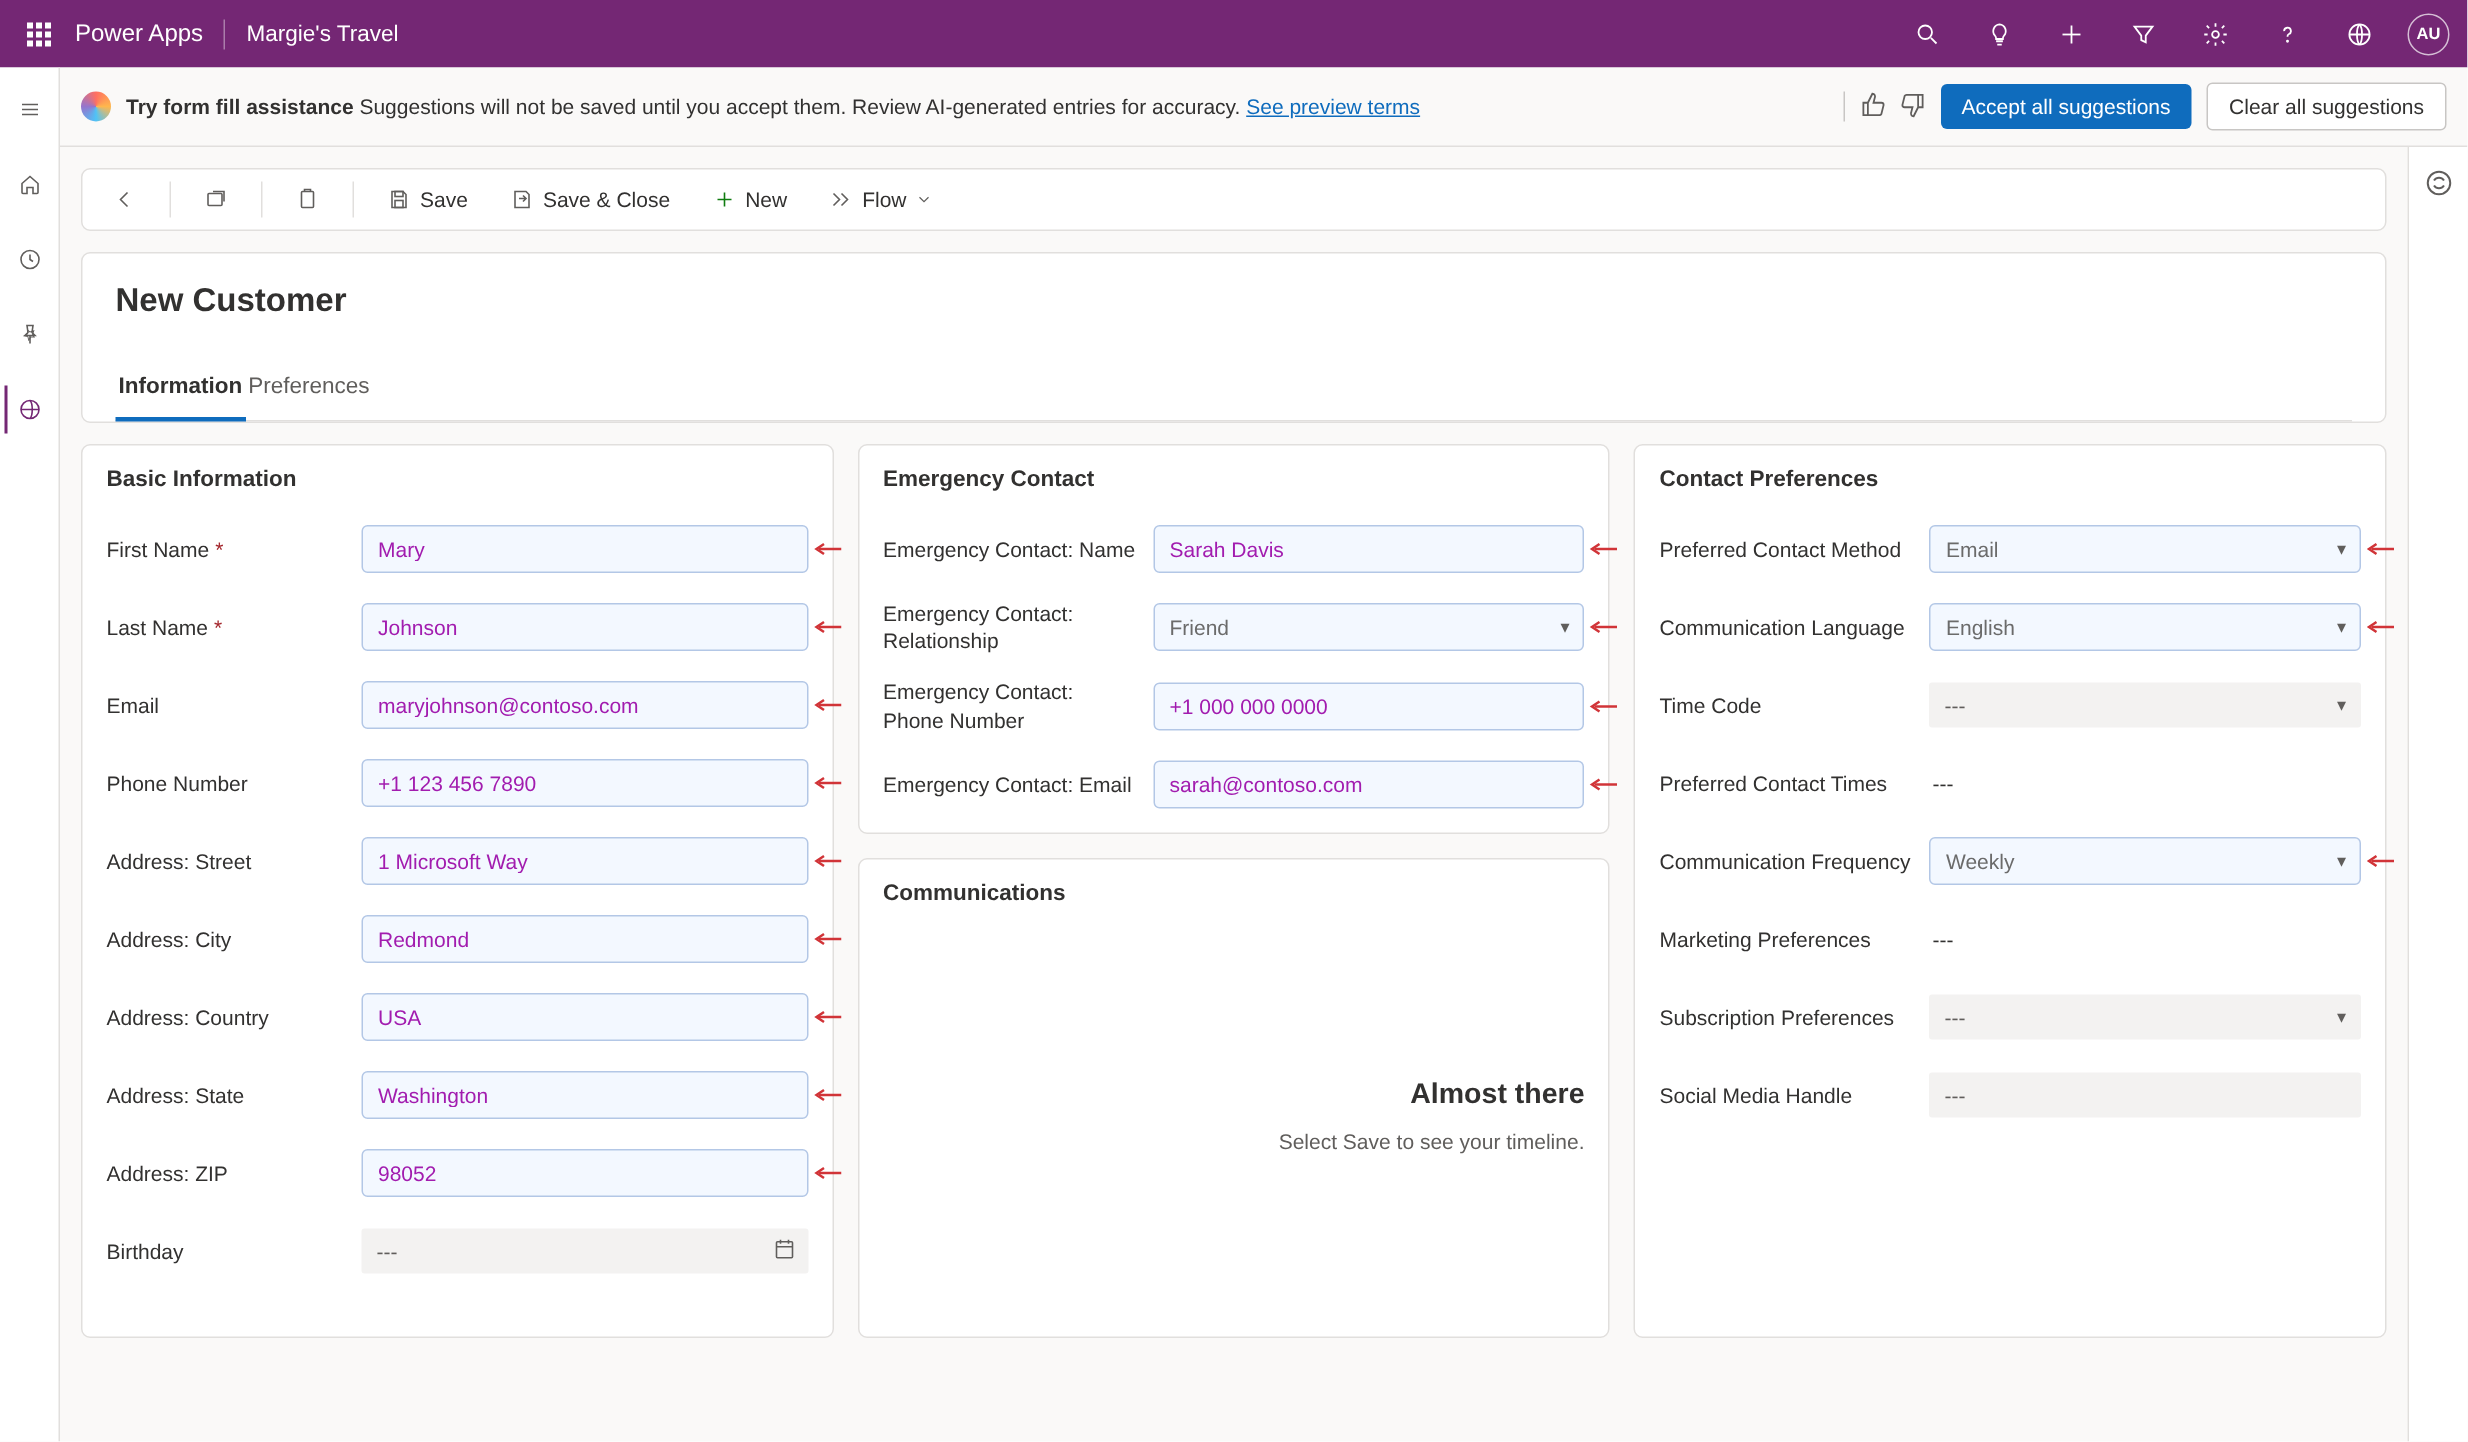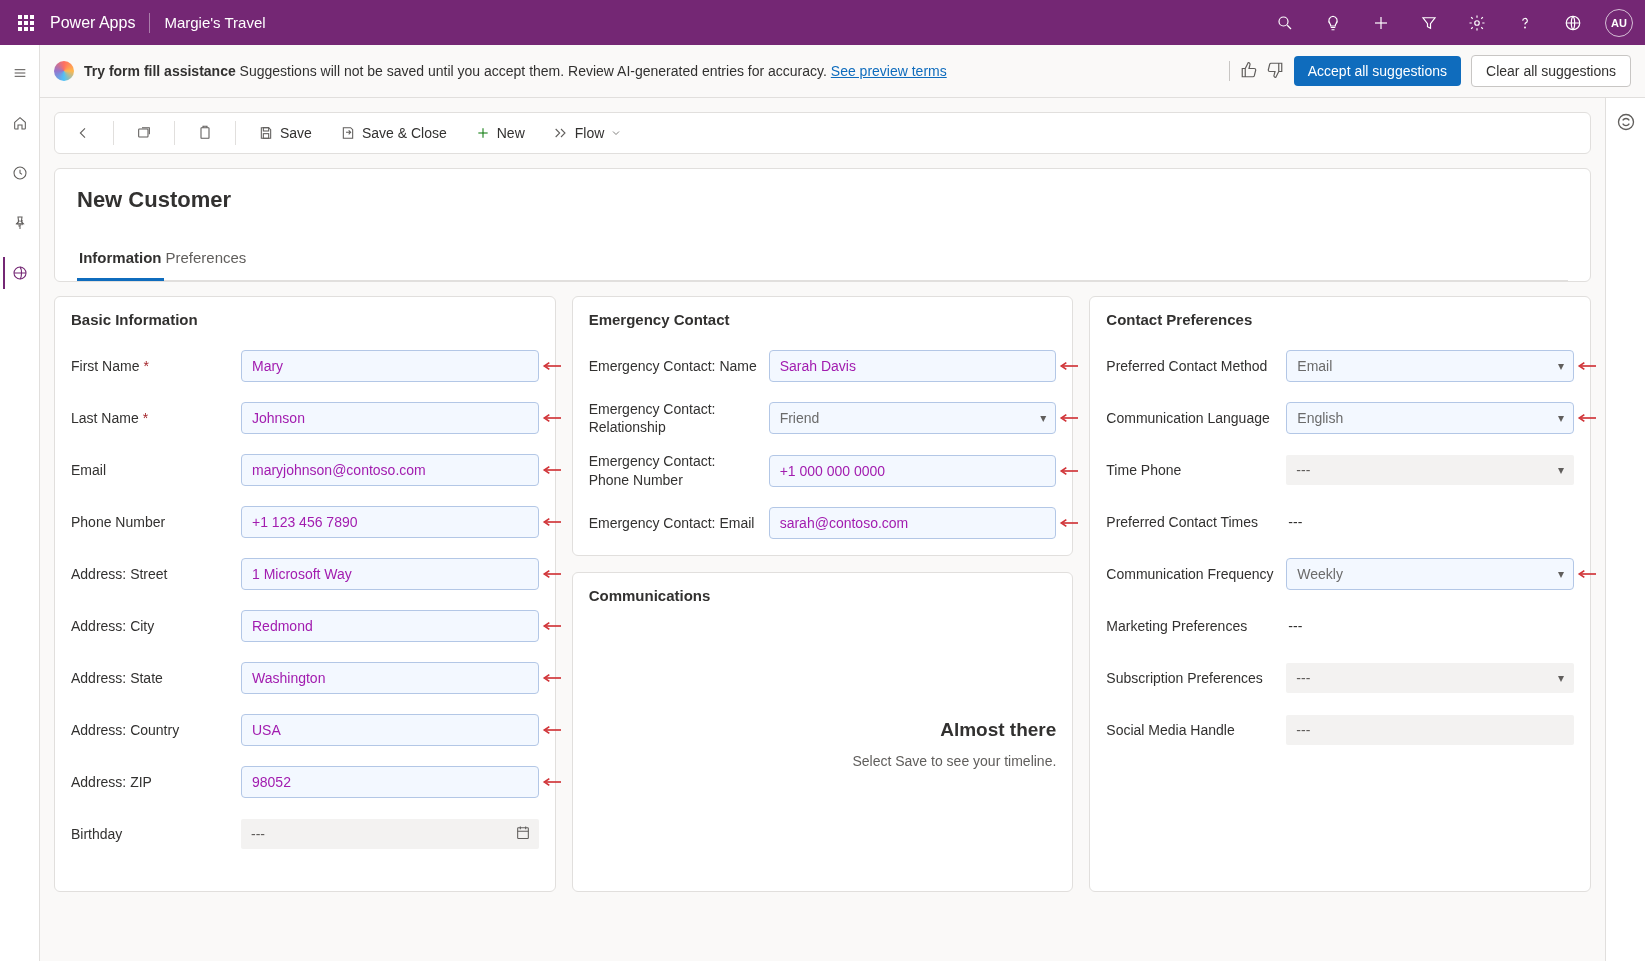--- a/index.html
+++ b/index.html
@@ -479,36 +479,36 @@
                   <span class="field-arrow">
                       <svg width="20" height="12" viewBox="0 0 24 12">
                         <line x1="24" y1="6" x2="6" y2="6" stroke="#d13438" stroke-width="2"></line>
                         <path d="M10 2L4 6l6 4" stroke="#d13438" stroke-width="2" fill="none"></path>
                       </svg>
                     </span>
                 </div>
               </div>
 
               <div class="field-row">
+                <div class="field-label">Address: Country</div>
+                <div class="field-control">
+                  <input class="suggest-input" value="USA" style="">
+                  <span class="field-arrow">
+                      <svg width="20" height="12" viewBox="0 0 24 12">
+                        <line x1="24" y1="6" x2="6" y2="6" stroke="#d13438" stroke-width="2"></line>
+                        <path d="M10 2L4 6l6 4" stroke="#d13438" stroke-width="2" fill="none"></path>
+                      </svg>
+                    </span>
+                </div>
+              </div>
+
+              <div class="field-row">
                 <div class="field-label">Address: State</div>
                 <div class="field-control">
                   <input class="suggest-input" value="Washington" style="">
-                  <span class="field-arrow">
-                      <svg width="20" height="12" viewBox="0 0 24 12">
-                        <line x1="24" y1="6" x2="6" y2="6" stroke="#d13438" stroke-width="2"></line>
-                        <path d="M10 2L4 6l6 4" stroke="#d13438" stroke-width="2" fill="none"></path>
-                      </svg>
-                    </span>
-                </div>
-              </div>
-
-              <div class="field-row">
-                <div class="field-label">Address: Country</div>
-                <div class="field-control">
-                  <input class="suggest-input" value="USA" style="">
                   <span class="field-arrow">
                       <svg width="20" height="12" viewBox="0 0 24 12">
                         <line x1="24" y1="6" x2="6" y2="6" stroke="#d13438" stroke-width="2"></line>
                         <path d="M10 2L4 6l6 4" stroke="#d13438" stroke-width="2" fill="none"></path>
                       </svg>
                     </span>
                 </div>
               </div>
 
               <div class="field-row">
@@ -639,21 +639,21 @@
                   <span class="field-arrow">
                       <svg width="20" height="12" viewBox="0 0 24 12">
                         <line x1="24" y1="6" x2="6" y2="6" stroke="#d13438" stroke-width="2"></line>
                         <path d="M10 2L4 6l6 4" stroke="#d13438" stroke-width="2" fill="none"></path>
                       </svg>
                     </span>
                 </div>
               </div>
 
               <div class="field-row">
-                <div class="field-label wide">Time Phone</div>
+                <div class="field-label wide">Time Code</div>
                 <div class="field-control plain-select-wrap">
                   <div class="plain-select">---</div>
                   <span class="chev-down-mini">▾</span>
                 </div>
               </div>
 
               <div class="field-row">
                 <div class="field-label wide">Preferred Contact Times</div>
                 <div class="field-control">
                   <div class="static-val">---</div>

